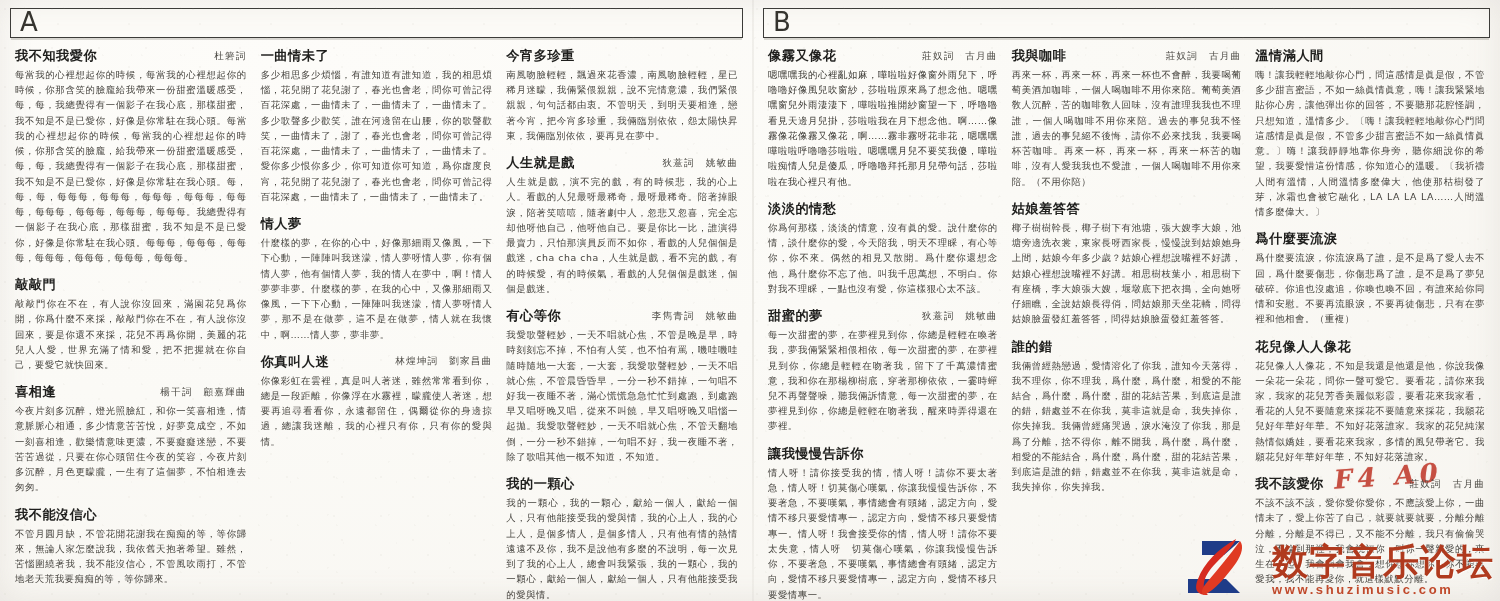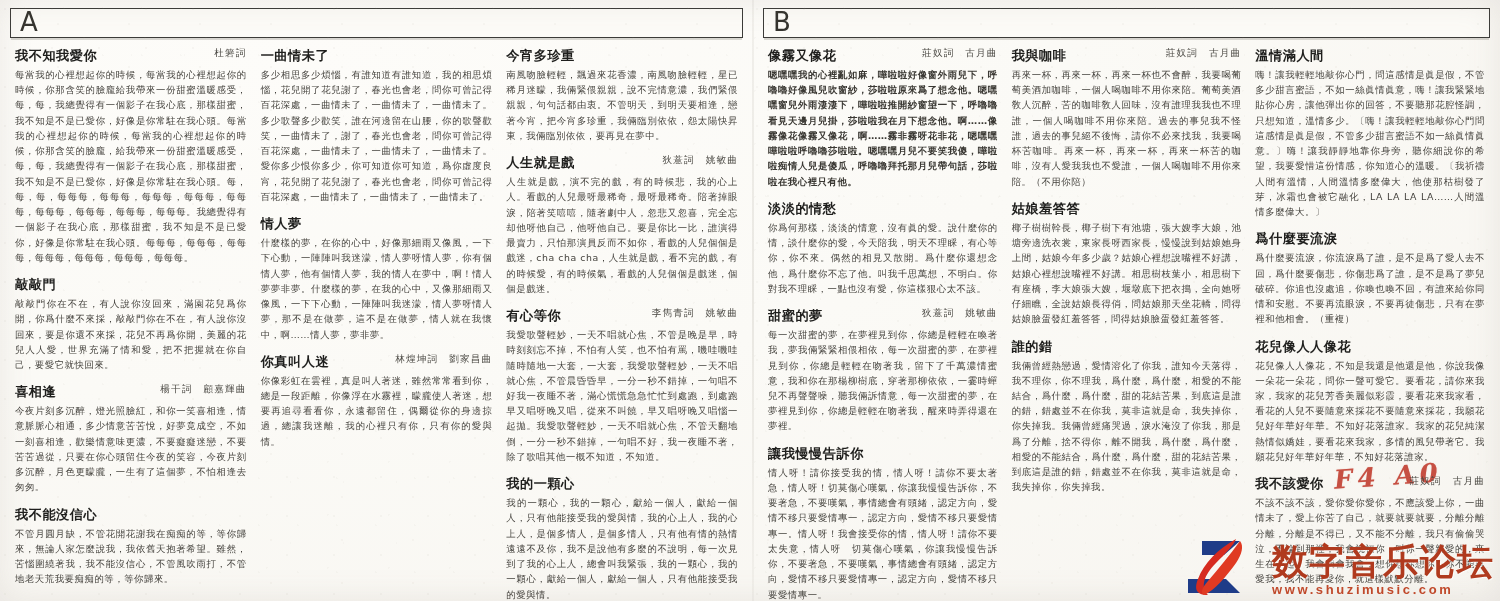--- a/index.html
+++ b/index.html
@@ -90,21 +90,21 @@
     min-width: 0;
     padding: 0 7px;
     box-sizing: border-box;
   }
 
   
   .song { margin-bottom: 11px; }
 
   .song-head {
     display: flex;
-    align-items: flex-start;
+    align-items: center;
     justify-content: space-between;
     gap: 21px;
     margin-bottom: 2px;
     position: relative;
   }
   .song-title {
     font-family: "DejaVu Sans", "Liberation Sans", sans-serif;
     font-size: 13.2px;
     font-weight: 700;
     color: #1f1f1d;
@@ -125,21 +125,21 @@
     font-size: 9.4px;
     line-height: 1.62;
     color: #45433e;
     text-align: justify;
     letter-spacing: .55px;
     filter: blur(.16px);
     word-break: break-all;
   }
 
   
-  .ink-heavy .song-lyrics { color: #3a3833; font-weight: bold; }
+  .ink-heavy .song-lyrics { color: #3a3833; }
 
   
   #handwrite-f4a0 {
     position: absolute;
     left: 79px;
     top: -14px;
     font-family: "DejaVu Serif", "Liberation Serif", serif;
     font-size: 26px;
     font-weight: 700;
     font-style: italic;

